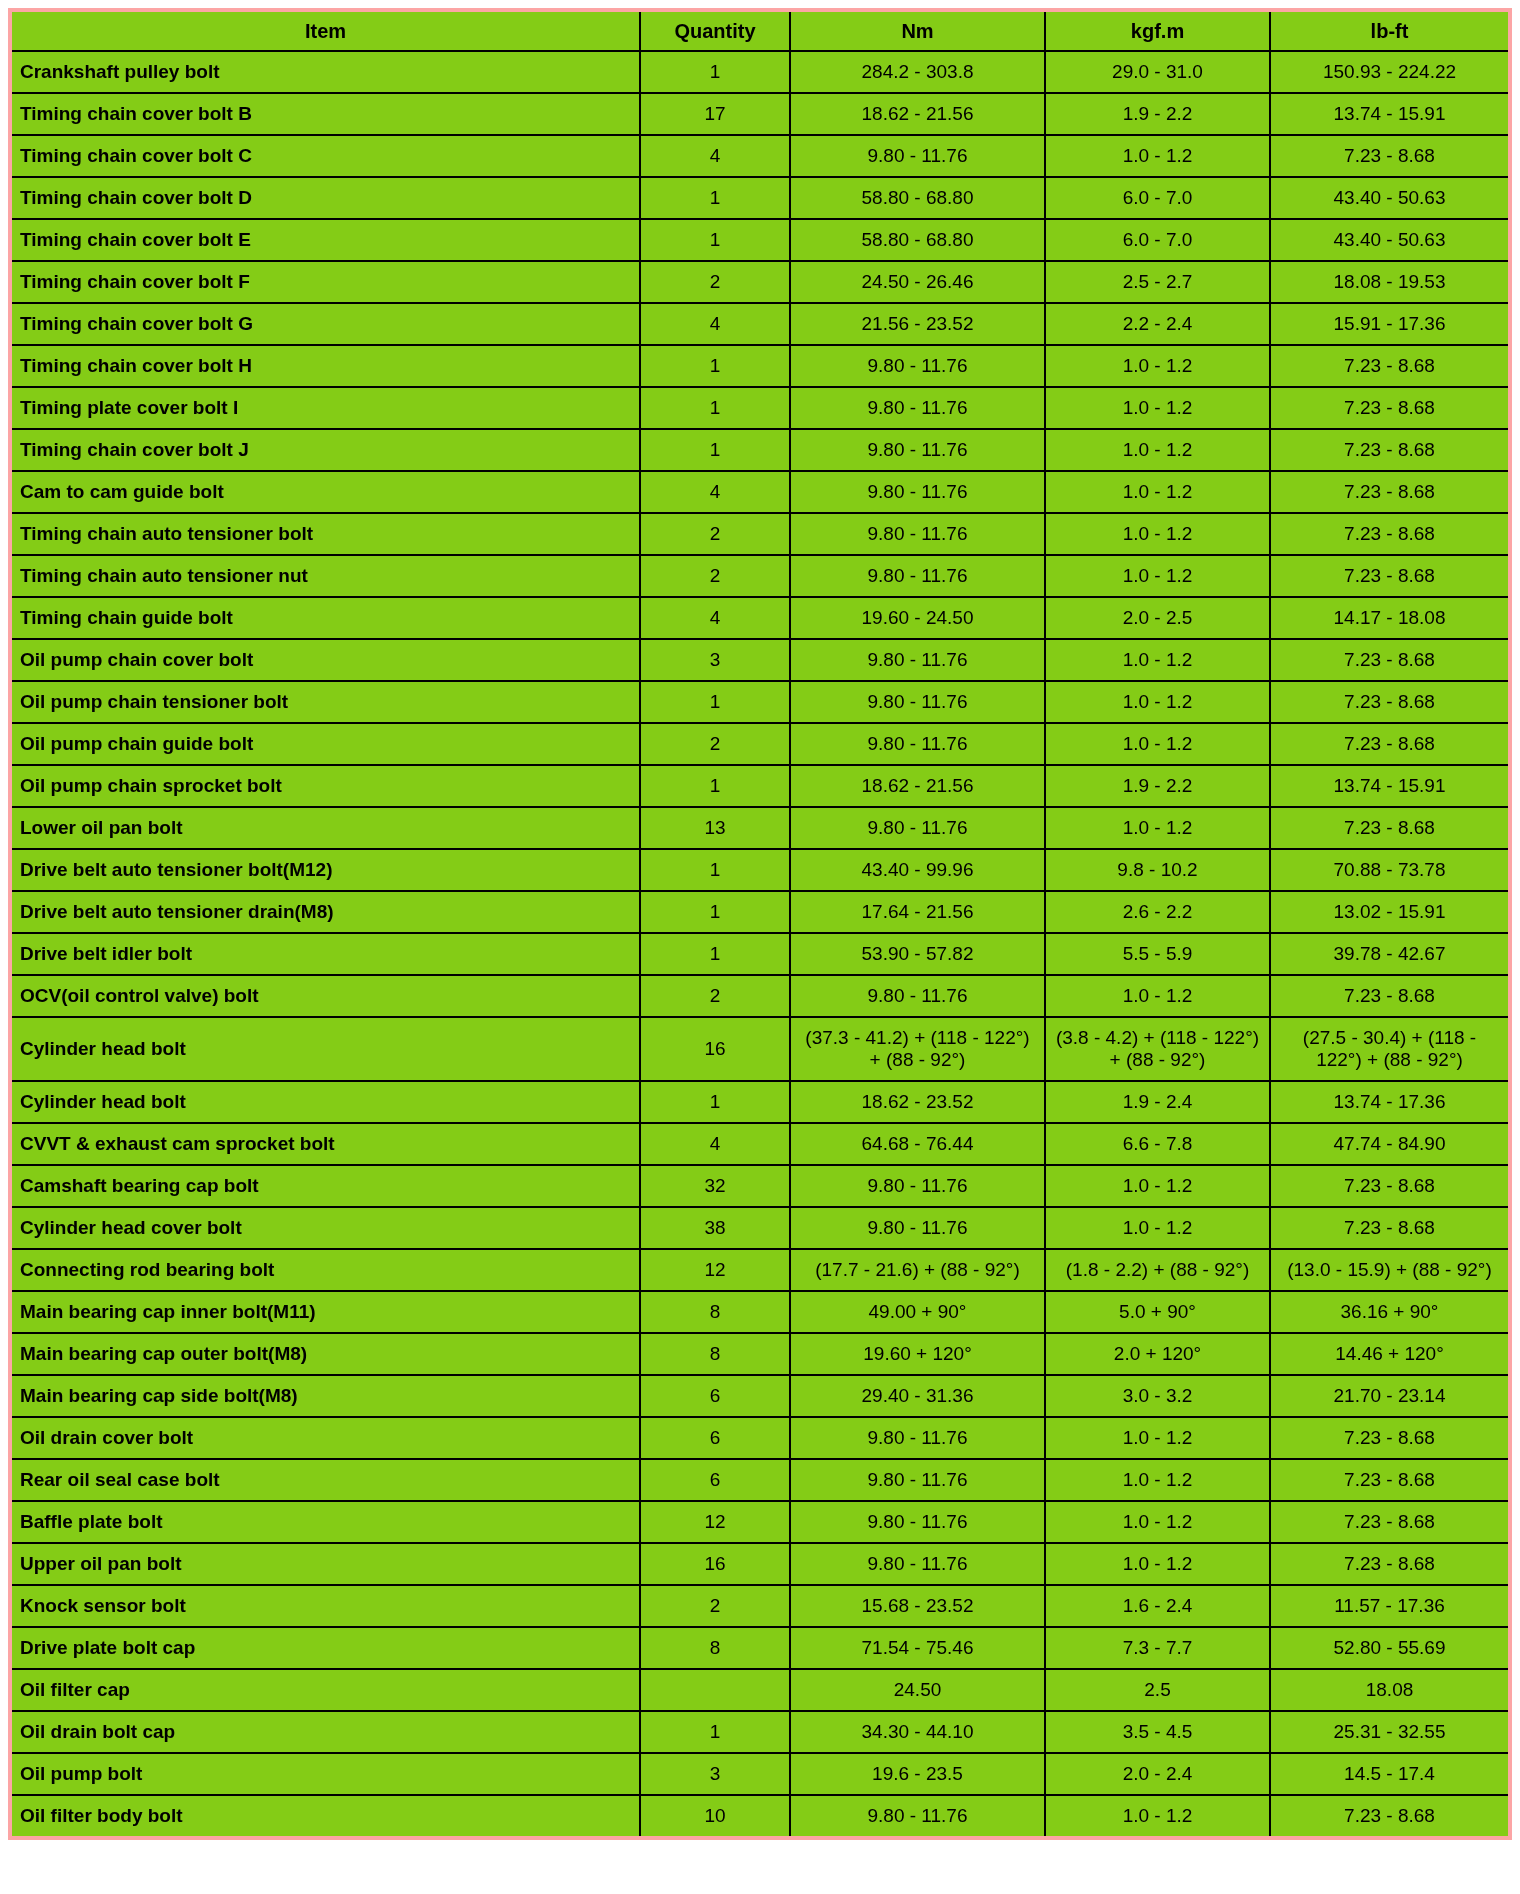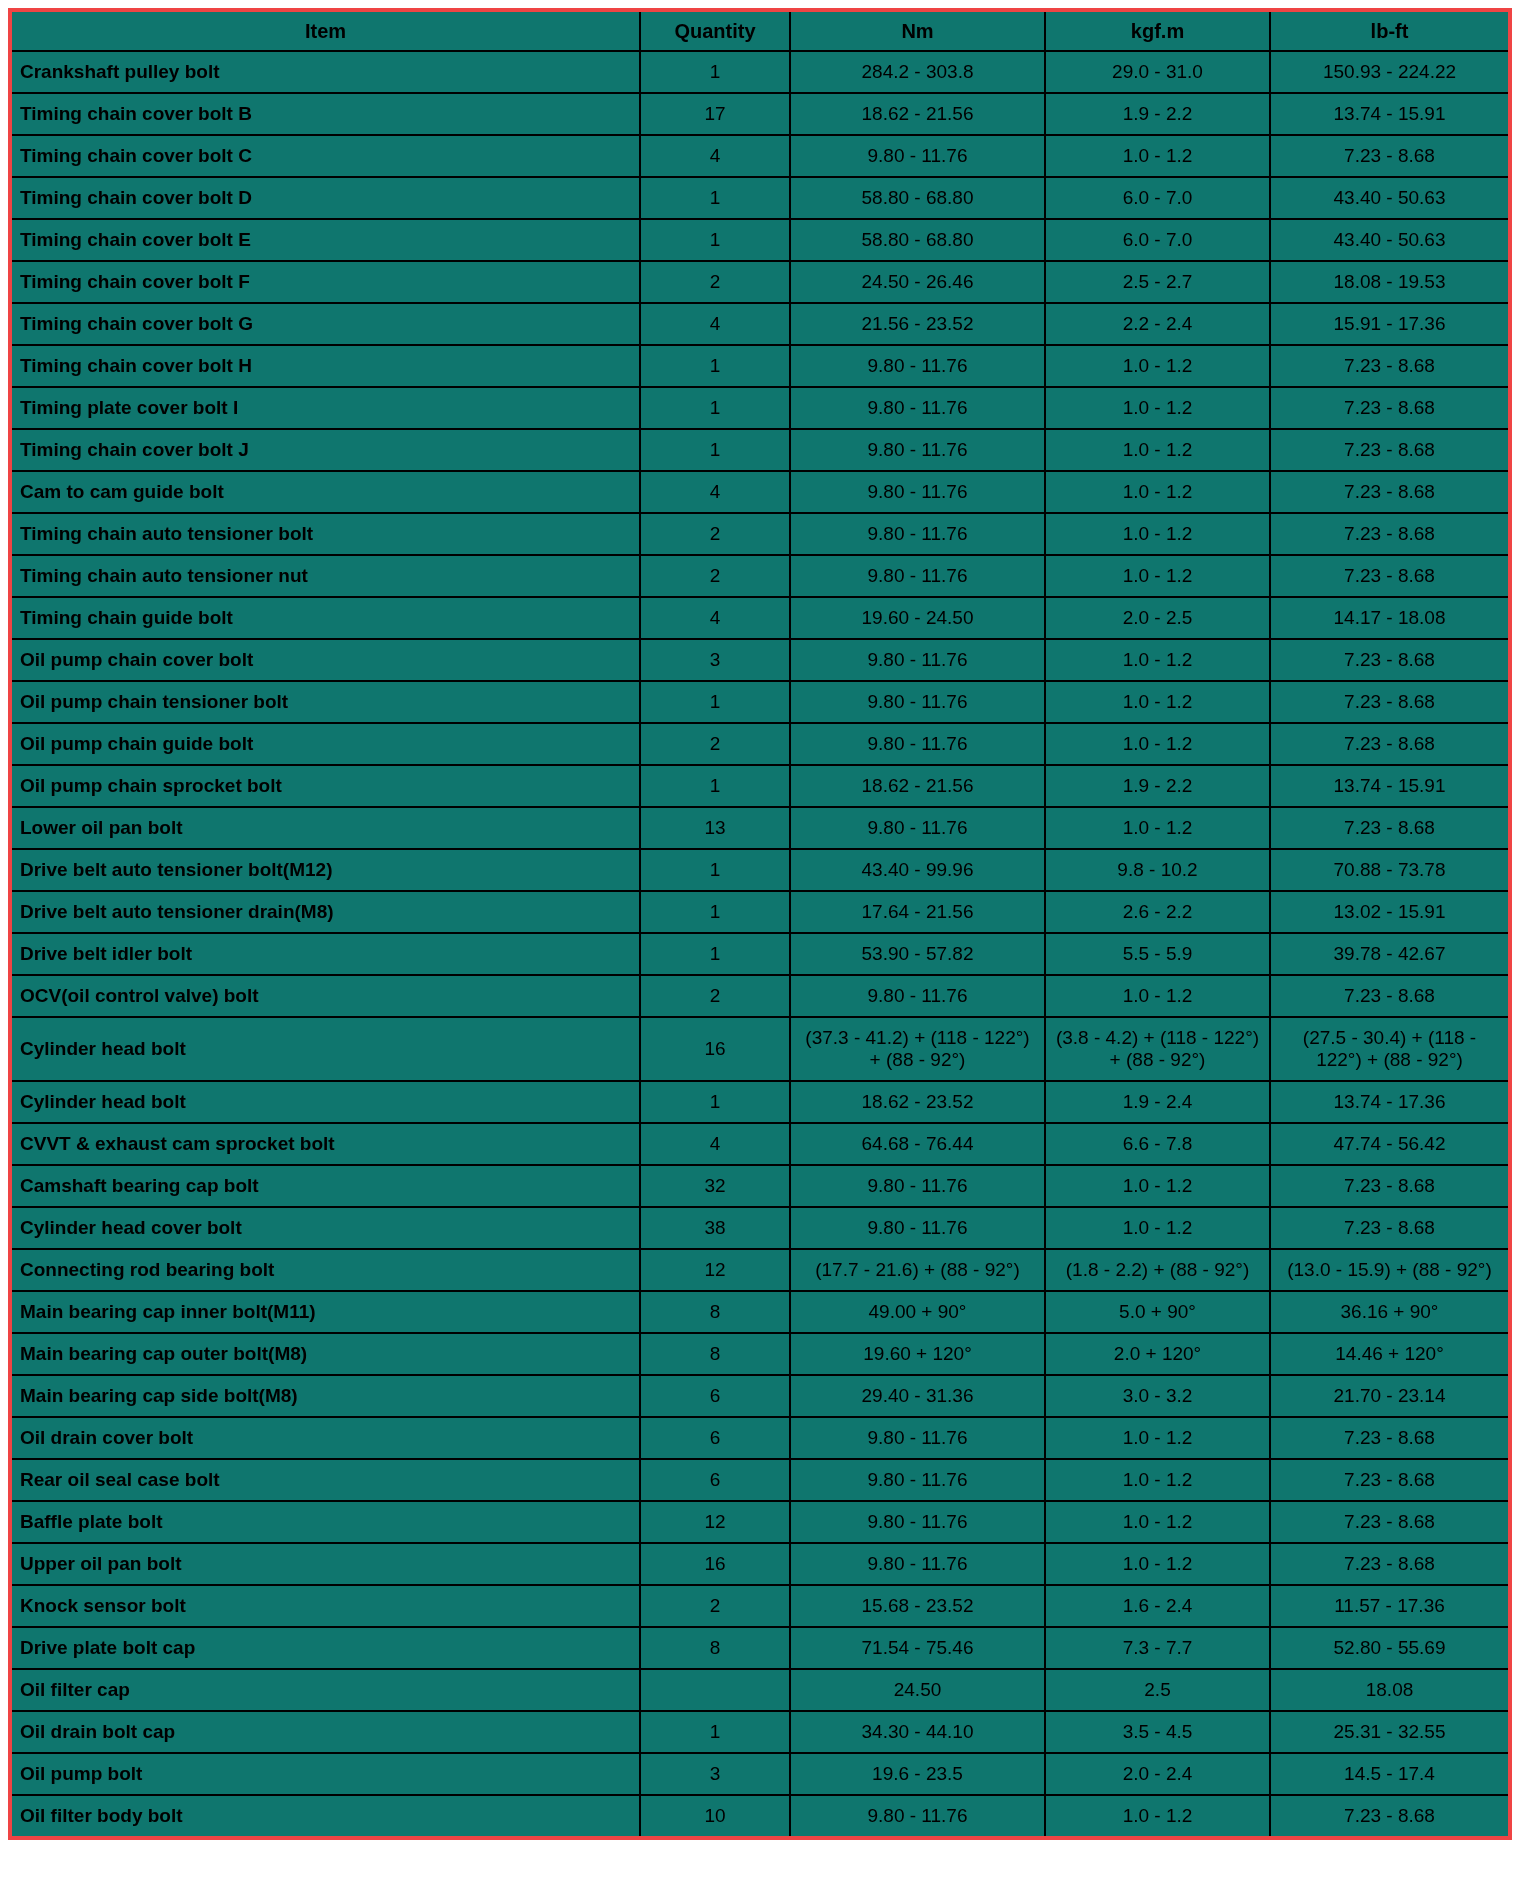--- a/index.html
+++ b/index.html
@@ -11,22 +11,22 @@
   .page {
     width: 1520px;
     box-sizing: border-box;
     padding: 8px;
     background: #ffffff;
   }
   table.spec-table {
     width: 100%;
     border-collapse: collapse;
     table-layout: fixed;
-    border: 4px solid #ef4444;
-    background: #0f766e;
+    border: 4px solid #fca5a5;
+    background: #84cc16;
   }
   table.spec-table th,
   table.spec-table td {
     border: 2px solid #000000;
     padding: 9px 8px;
     font-size: 19px;
     line-height: 22px;
     color: #000000;
     vertical-align: middle;
     text-align: center;
@@ -242,21 +242,21 @@
           <td>1</td>
           <td>18.62 - 23.52</td>
           <td>1.9 - 2.4</td>
           <td>13.74 - 17.36</td>
         </tr>
         <tr>
           <td>CVVT &amp; exhaust cam sprocket bolt</td>
           <td>4</td>
           <td>64.68 - 76.44</td>
           <td>6.6 - 7.8</td>
-          <td>47.74 - 56.42</td>
+          <td>47.74 - 84.90</td>
         </tr>
         <tr>
           <td>Camshaft bearing cap bolt</td>
           <td>32</td>
           <td>9.80 - 11.76</td>
           <td>1.0 - 1.2</td>
           <td>7.23 - 8.68</td>
         </tr>
         <tr>
           <td>Cylinder head cover bolt</td>

